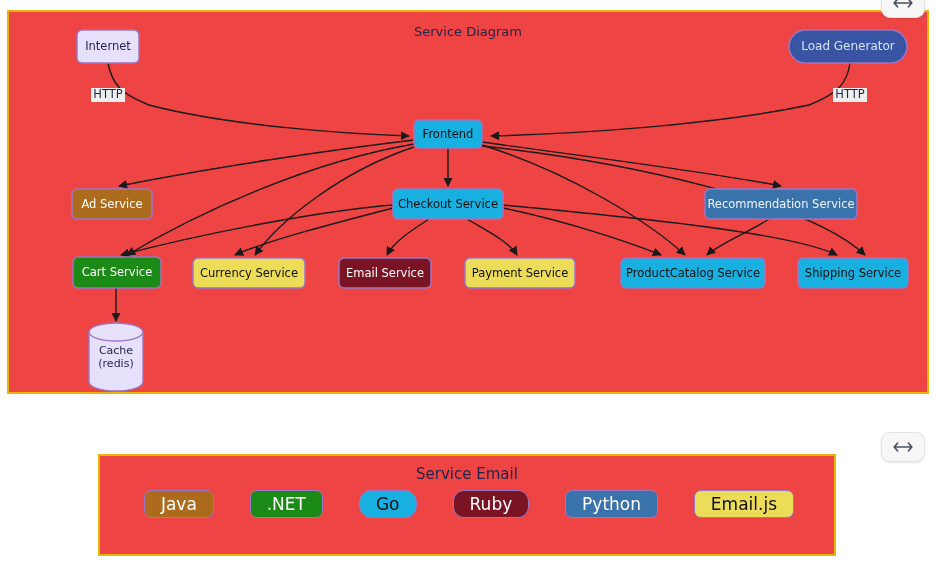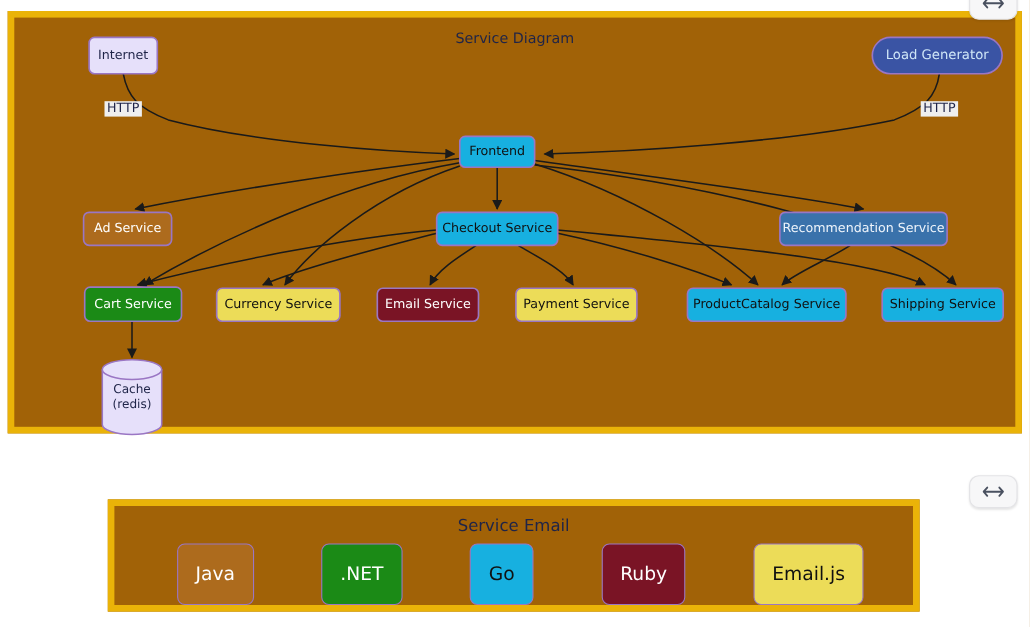--- a/index.html
+++ b/index.html
@@ -8,22 +8,22 @@
     width: 936px; height: 570px;
     background: #ffffff;
     font-family: "DejaVu Sans", sans-serif;
     overflow: hidden;
   }
   #root { position: relative; width: 936px; height: 570px; background:#fff; }
 
   
   .panel {
     position: absolute;
-    background: #a16207;
-    border: 6px solid #eab308;
+    background: #ef4444;
+    border: 2px solid #eab308;
   }
   #diagram-panel { left: 7px; top: 10px; width: 922px; height: 384px; }
   #legend-panel  { left: 98px; top: 454px; width: 738px; height: 102px; }
 
   .panel-title {
     position: absolute;
     left: 0; right: 0;
     text-align: center;
     color: #1f2448;
     font-size: 13px;
@@ -70,21 +70,21 @@
     position: absolute;
     left: 0; top: 34px;
     width: 738px;
     display: flex;
     justify-content: space-around;
     align-items: center;
     padding: 0 26px;
   }
   .legend-chip {
     min-width: 58px;
-    height: 56px;
+    height: 28px;
     padding: 0 16px;
     border: 1.6px solid #9a76c4;
     border-radius: 7px;
     display: flex; align-items: center; justify-content: center;
     font-size: 17px;
     font-family: "DejaVu Sans", sans-serif;
     white-space: nowrap;
   }
 </style>
 </head>
@@ -186,25 +186,28 @@
 
   <div class="panel" id="legend-panel">
     <div class="panel-title" id="legend-title">Service Email</div>
     <div id="legend-chips">
         <div class="legend-chip" style="background: rgb(173, 107, 29); color: rgb(255, 255, 255); border-color: rgb(154, 118, 196);">
           <span>Java</span>
         </div>
         <div class="legend-chip" style="background: rgb(27, 138, 22); color: rgb(255, 255, 255); border-color: rgb(154, 118, 196);">
           <span>.NET</span>
         </div>
-        <div class="legend-chip" style="background: rgb(23, 176, 224); color: rgb(16, 16, 16); border-color: rgb(154, 118, 196);">
+        <div class="legend-chip" style="background: rgb(23, 176, 224); color: rgb(16, 16, 16); border-color: rgb(154, 118, 196); border-radius: 12px;">
           <span>Go</span>
         </div>
-        <div class="legend-chip" style="background: rgb(122, 20, 37); color: rgb(255, 255, 255); border-color: rgb(154, 118, 196);">
+        <div class="legend-chip" style="background: rgb(122, 20, 37); color: rgb(255, 255, 255); border-color: rgb(154, 118, 196); border-radius: 11px;">
           <span>Ruby</span>
+        </div>
+        <div class="legend-chip" style="background: rgb(58, 114, 171); color: rgb(255, 255, 255); border-color: rgb(154, 118, 196);">
+          <span>Python</span>
         </div>
         <div class="legend-chip" style="background: rgb(236, 220, 88); color: rgb(16, 16, 16); border-color: rgb(154, 118, 196);">
           <span>Email.js</span>
         </div>
       </div>
   </div>
 
   <div class="resize-handle" id="resize-top">
     <svg width="20" height="12" viewBox="0 0 20 12" aria-hidden="true">
       <path d="M4.5 2.2 L1.2 6 L4.5 9.8 M15.5 2.2 L18.8 6 L15.5 9.8 M2 6 H18" fill="none" stroke="#4a5160" stroke-width="1.7" stroke-linecap="round" stroke-linejoin="round"></path>

